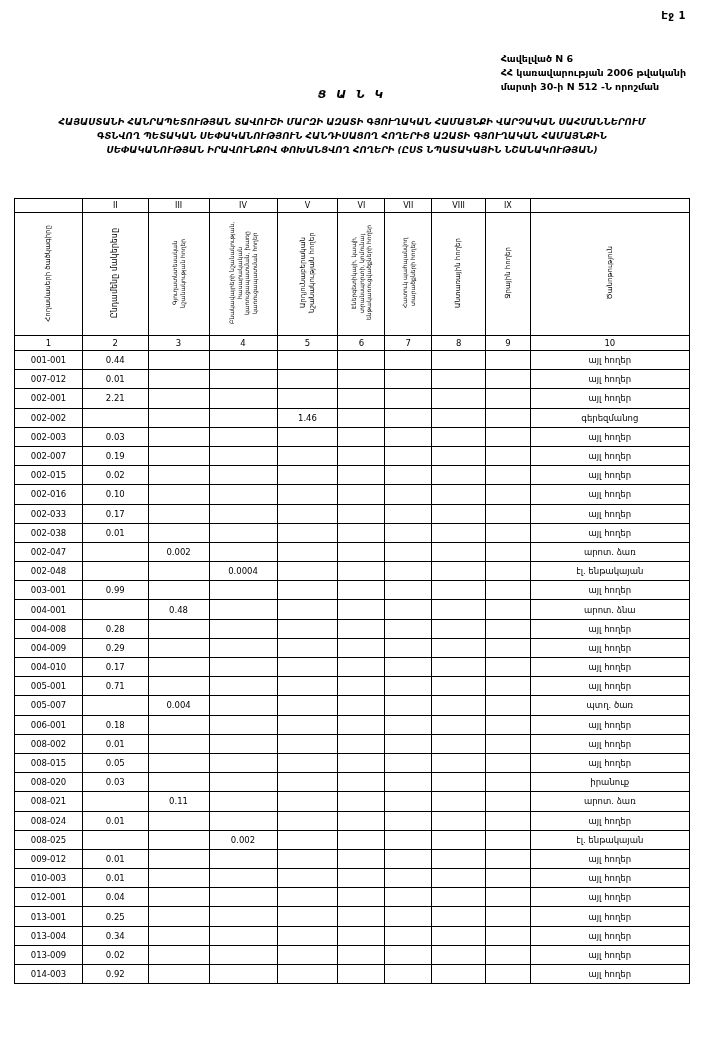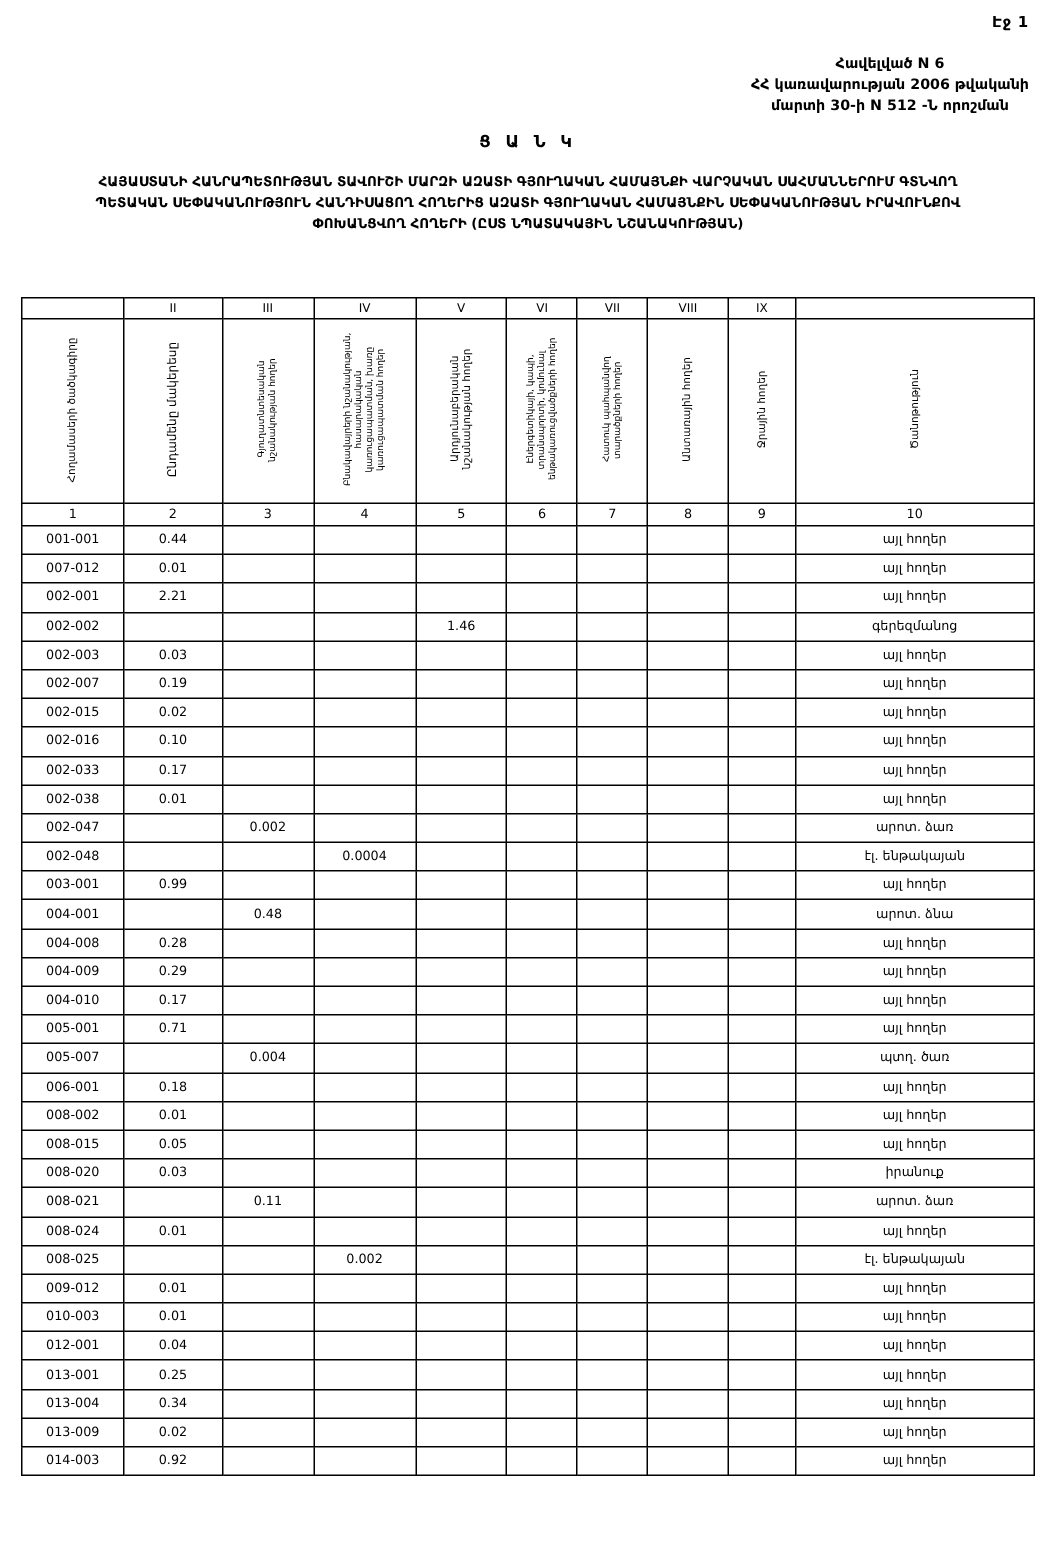--- a/index.html
+++ b/index.html
@@ -25,34 +25,35 @@
   .page-number {
     position: absolute;
     top: 10px;
     right: 18px;
     font-size: 10px;
     font-weight: bold;
     letter-spacing: 0.5px;
   }
   .doc-ref {
     position: absolute;
-    top: 36px;
+    top: 52px;
     right: 18px;
-    text-align: center;
+    text-align: left;
     font-size: 9.5px;
     font-weight: bold;
     line-height: 14px;
   }
   .doc-ref div { white-space: nowrap; }
   .title-block {
     position: absolute;
     top: 88px;
     left: 0;
     width: 704px;
     text-align: center;
+    font-style: italic;
   }
   .title-main {
     font-size: 11px;
     font-weight: bold;
     letter-spacing: 3px;
     margin-bottom: 14px;
   }
   .title-sub {
     font-size: 9px;
     font-weight: bold;

